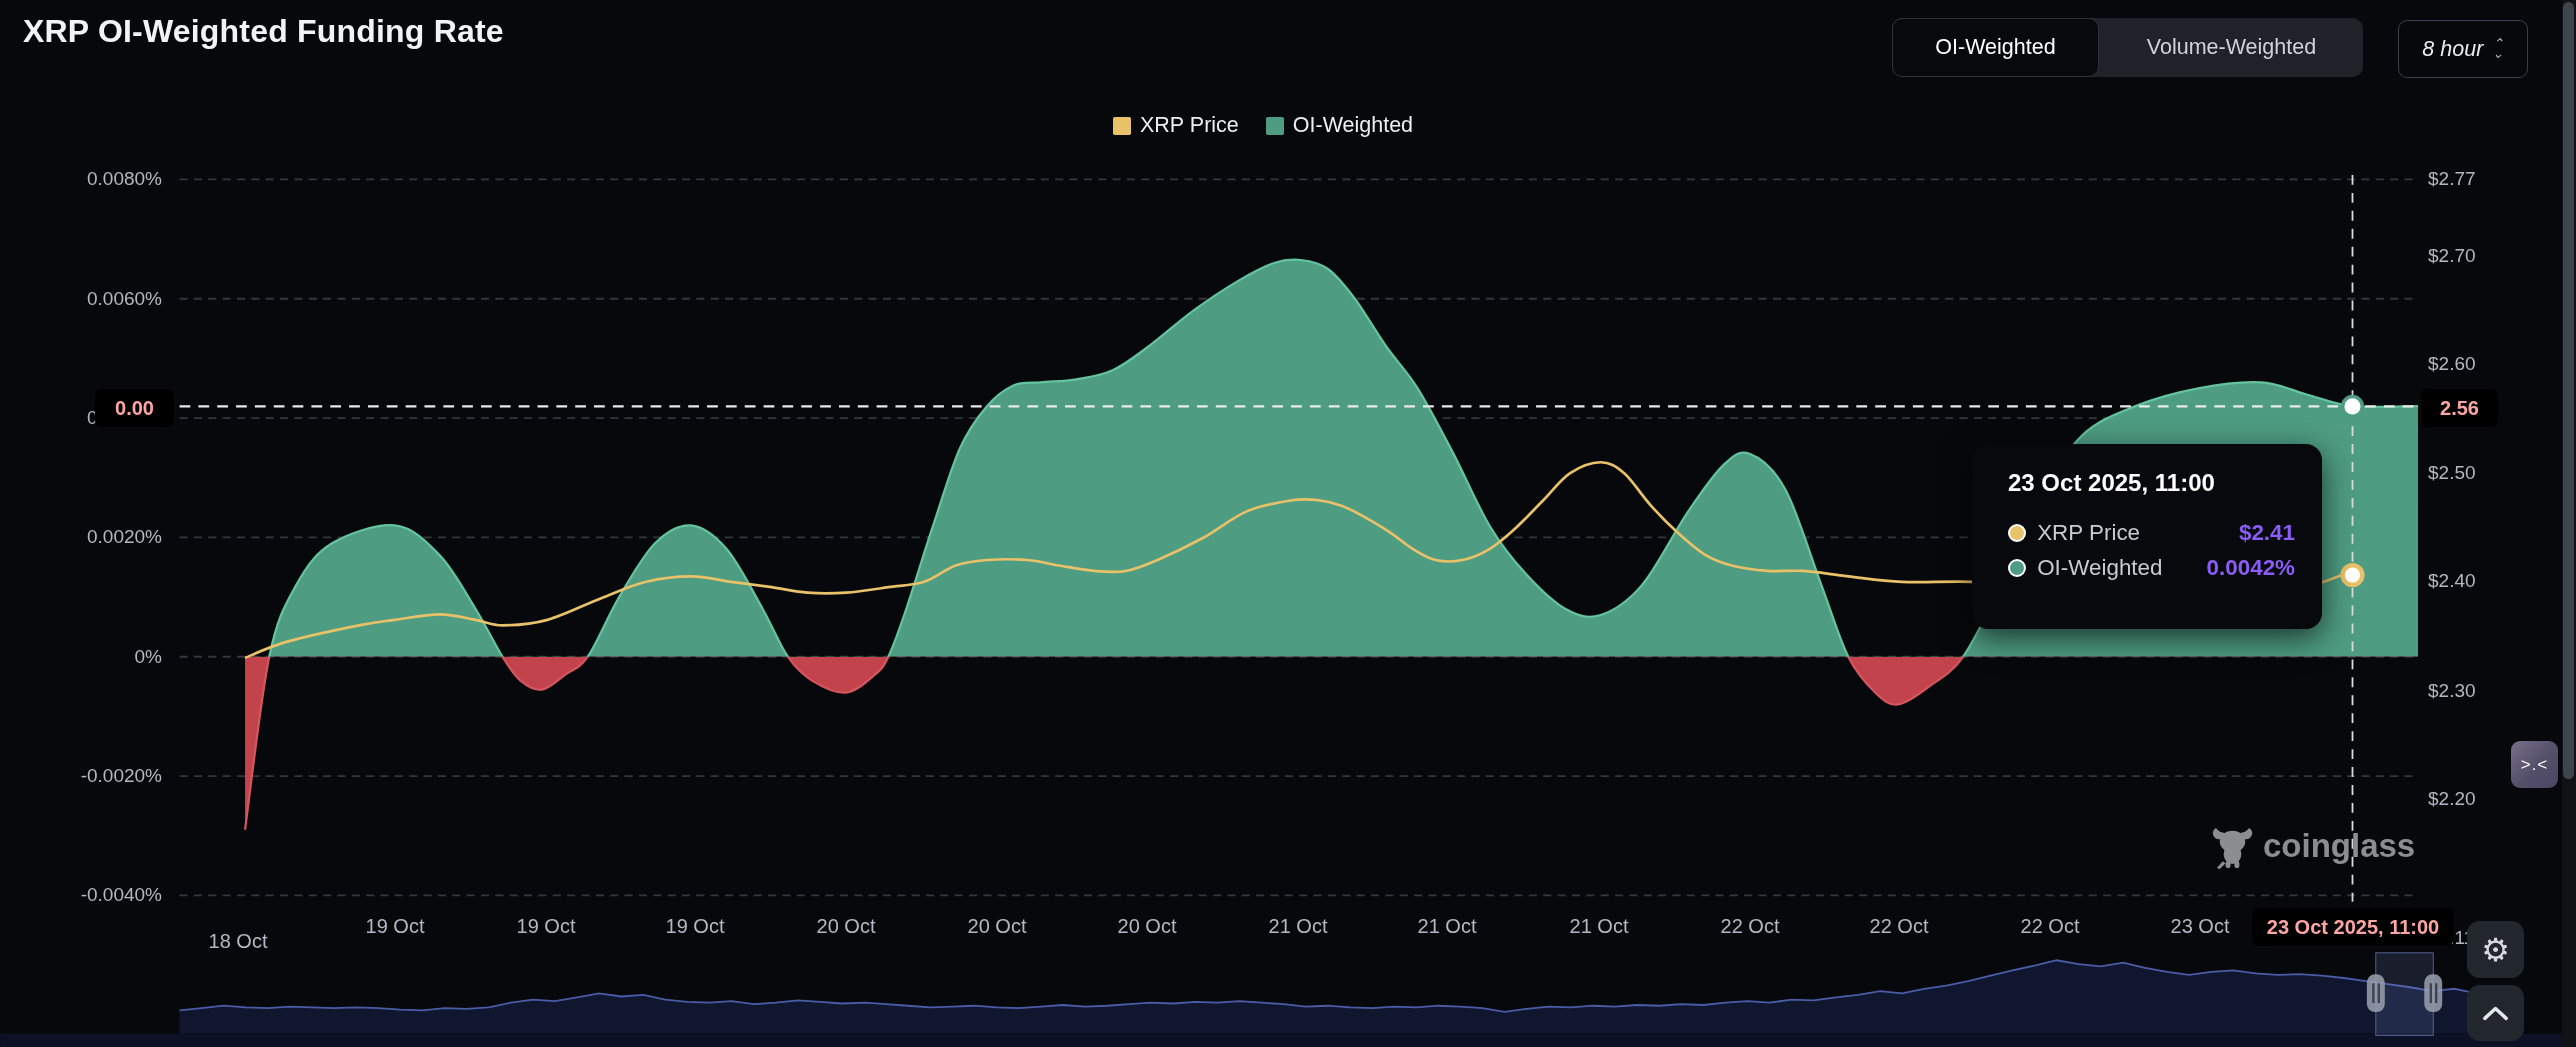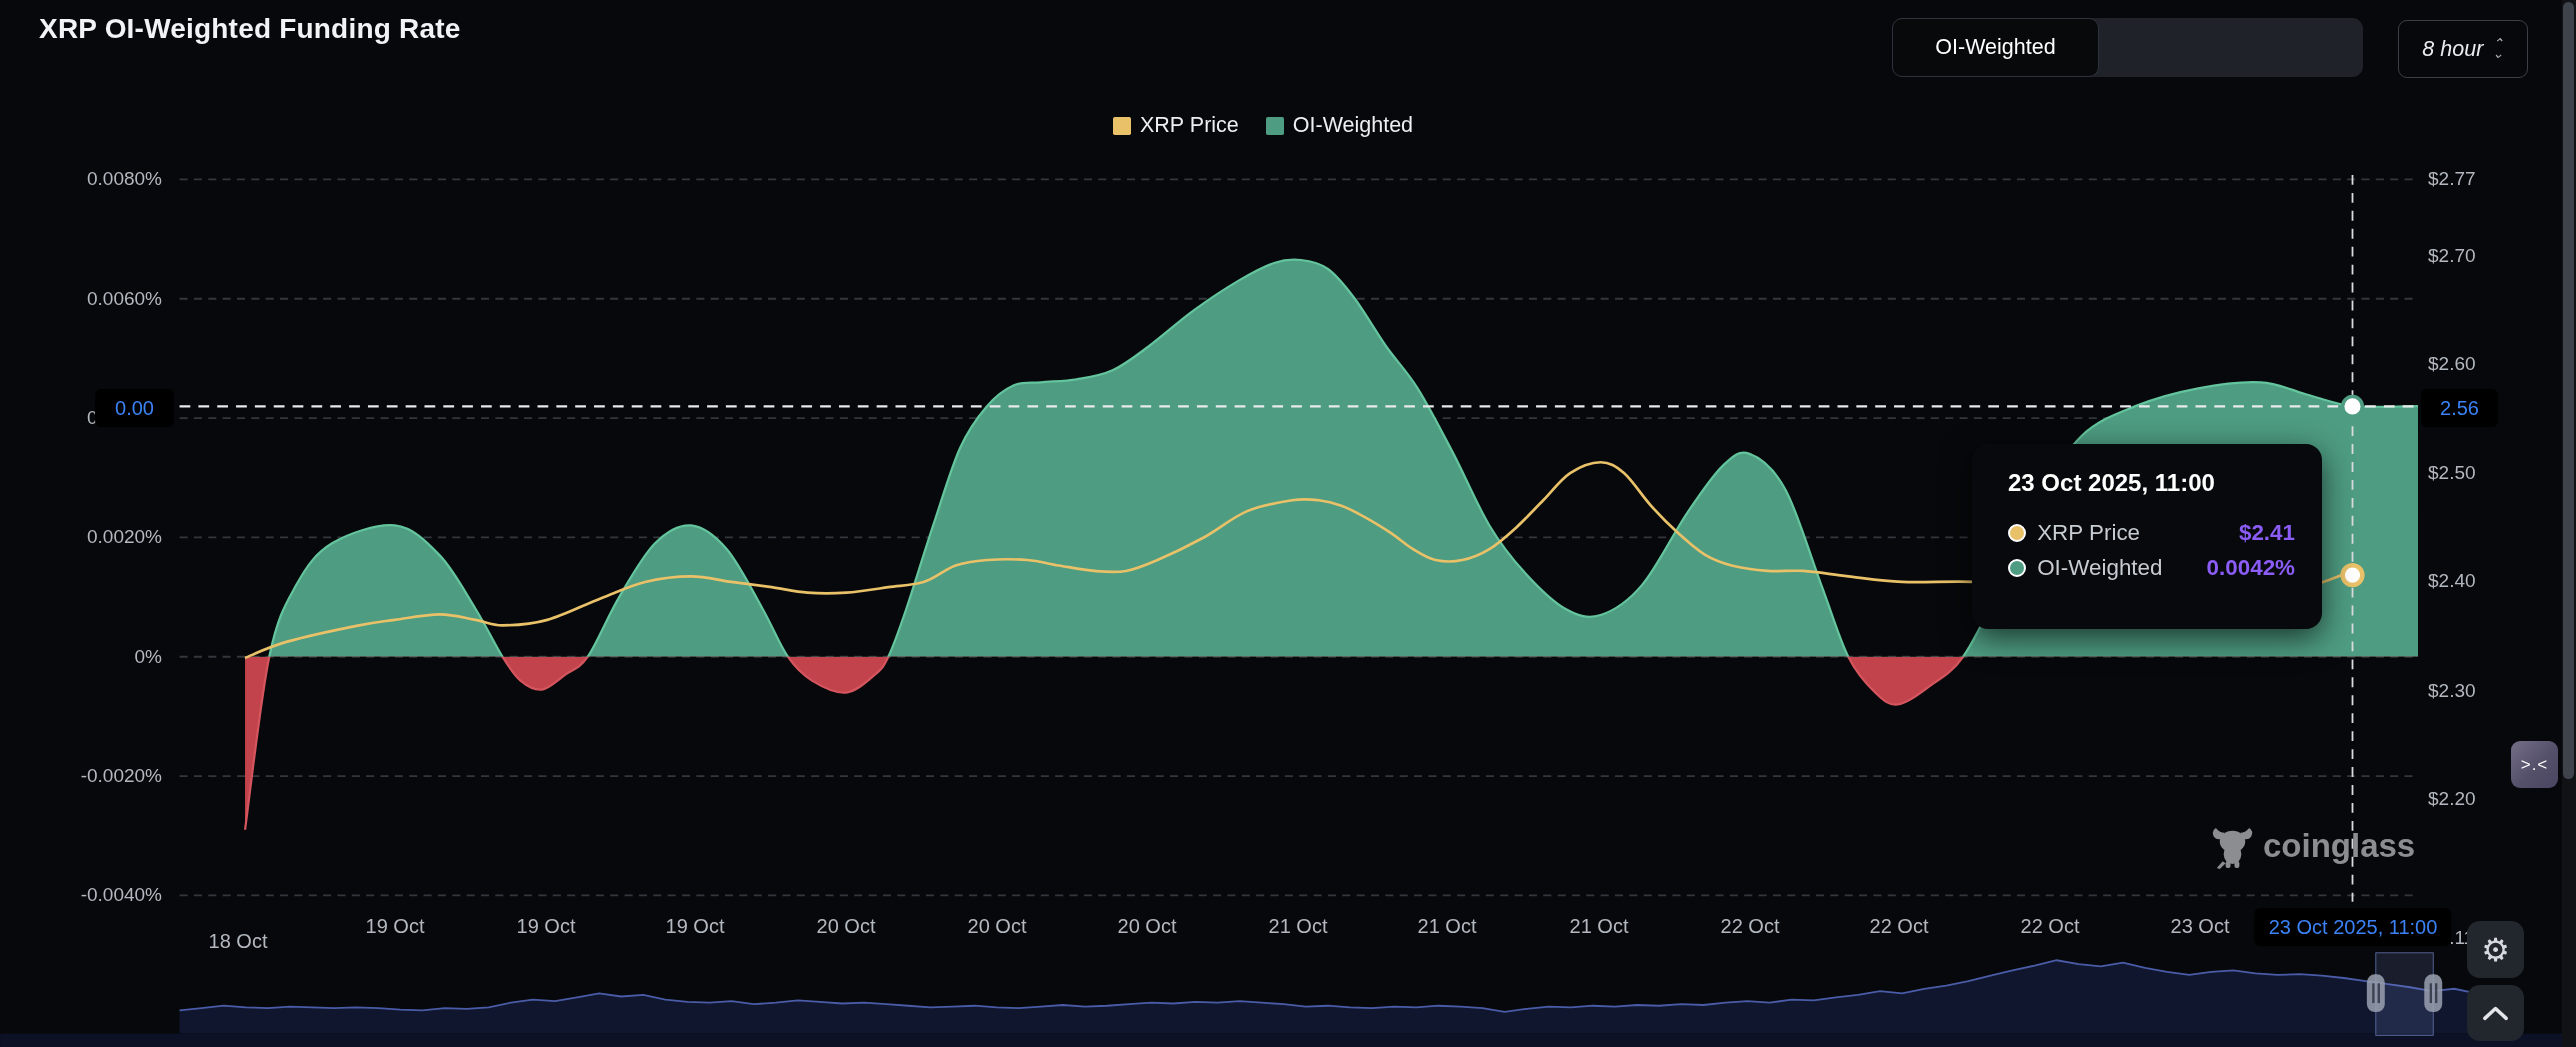--- a/index.html
+++ b/index.html
@@ -1,37 +1,37 @@
 <!DOCTYPE html>
 <html style="font-size:14.4px"><head>
 <meta charset="utf-8">
 <style>
   html,body{margin:0;padding:0;background:#07080b;}
   body{width:2576px;height:1047px;position:relative;overflow:hidden;
        font-family:"Liberation Sans",sans-serif;color:#e8eaed;}
   .abs{position:absolute;}
-  #page-title{left:23px;top:12.6px;font-size:28px;font-weight:700;color:#f2f3f5;letter-spacing:0.2px;margin-left:16px;}
+  #page-title{left:23px;top:12.6px;font-size:32px;font-weight:700;color:#f2f3f5;letter-spacing:0.2px;}
   
   #weight-toggle{left:1892px;top:18px;width:471px;height:59px;background:#1f2329;border-radius:10.8px;
      display:flex;align-items:stretch;}
   .seg{flex:0 0 auto;display:flex;align-items:center;justify-content:center;font-size:21.5px;cursor:pointer;}
   .seg.active{width:205px;background:#08090b;border:0.9px solid #2e323a;border-radius:10px;color:#fff;}
   .seg.inactive{width:265px;color:#ced3da;}
   #interval-select{left:2398px;top:20px;width:128px;height:56px;border:1.8px solid #3a3f47;border-radius:9px;
      display:flex;align-items:center;justify-content:center;gap:9px;font-size:21.5px;color:#e9ebee;cursor:pointer;font-style:italic;}
   .updown{display:flex;flex-direction:column;line-height:10px;font-size:13.5px;color:#a9aeb6;}
   
   #legend{left:1113px;top:113px;display:flex;gap:27px;align-items:center;}
   .legend-item{display:flex;gap:9px;align-items:center;font-size:21.5px;color:#eceef1;}
   .swatch{width:18px;height:18px;border-radius:1.8px;display:inline-block;}
   
   .ytick-left{position:absolute;right:2414px;transform:translateY(-50%);font-size:19px;color:#b3b8c0;white-space:nowrap;}
   .ytick-right{position:absolute;left:2428px;transform:translateY(-50%);font-size:19px;color:#b3b8c0;white-space:nowrap;}
   .xtick{position:absolute;top:915px;transform:translateX(-50%);font-size:20px;color:#b3b8c0;white-space:nowrap;}
-  .pill{position:absolute;background:#000;color:#3b82f6;font-weight:400;border-radius:6.3px;
+  .pill{position:absolute;background:#000;color:#fca5a5;font-weight:700;border-radius:6.3px;
         display:flex;align-items:center;justify-content:center;}
   #crosshair-left-pill{left:95px;top:389px;width:79px;height:38px;font-size:20px;}
   #crosshair-right-pill{left:2421px;top:389px;width:77px;height:38px;font-size:20px;}
   #crosshair-x-pill{left:2353px;top:908px;transform:translateX(-50%);height:38px;padding:0 14.4px;font-size:20px;white-space:nowrap;}
   
   #tooltip{left:1972px;top:444px;width:350px;height:185px;background:#07090c;border-radius:16px;
      box-shadow:0 9px 30.5px rgba(0,0,0,.65);padding:25px 27px 0 36px;box-sizing:border-box;z-index:30;}
   #tooltip-title{font-size:24px;font-weight:700;color:#fff;margin-bottom:23px;}
   .tt-row{display:flex;align-items:center;margin-bottom:9px;font-size:22.4px;}
   .tt-dot{width:14.4px;height:14.4px;border-radius:50%;border:2.7px solid #fff;margin-right:10.8px;flex:0 0 auto;}
@@ -89,20 +89,21 @@
     <rect x="2650" y="1096" width="2.6" height="22" fill="#3c4250"></rect>
     <rect x="2702" y="1086" width="20" height="42" rx="9" fill="#9aa1b0" opacity="0.85"></rect>
     <rect x="2708" y="1096" width="2.6" height="22" fill="#3c4250"></rect>
     <rect x="2714" y="1096" width="2.6" height="22" fill="#3c4250"></rect>
   </svg>
 
 <div id="page-title" class="abs">XRP OI-Weighted Funding Rate</div>
 
 <div id="weight-toggle" class="abs">
   <div class="seg active">OI-Weighted</div>
+  <div class="seg inactive">Volume-Weighted</div>
 </div>
 
 <div id="interval-select" class="abs">
   <span>8 hour</span>
   <span class="updown">
     <span>⌃</span>
       <span>⌄</span>
   </span>
 </div>
 

